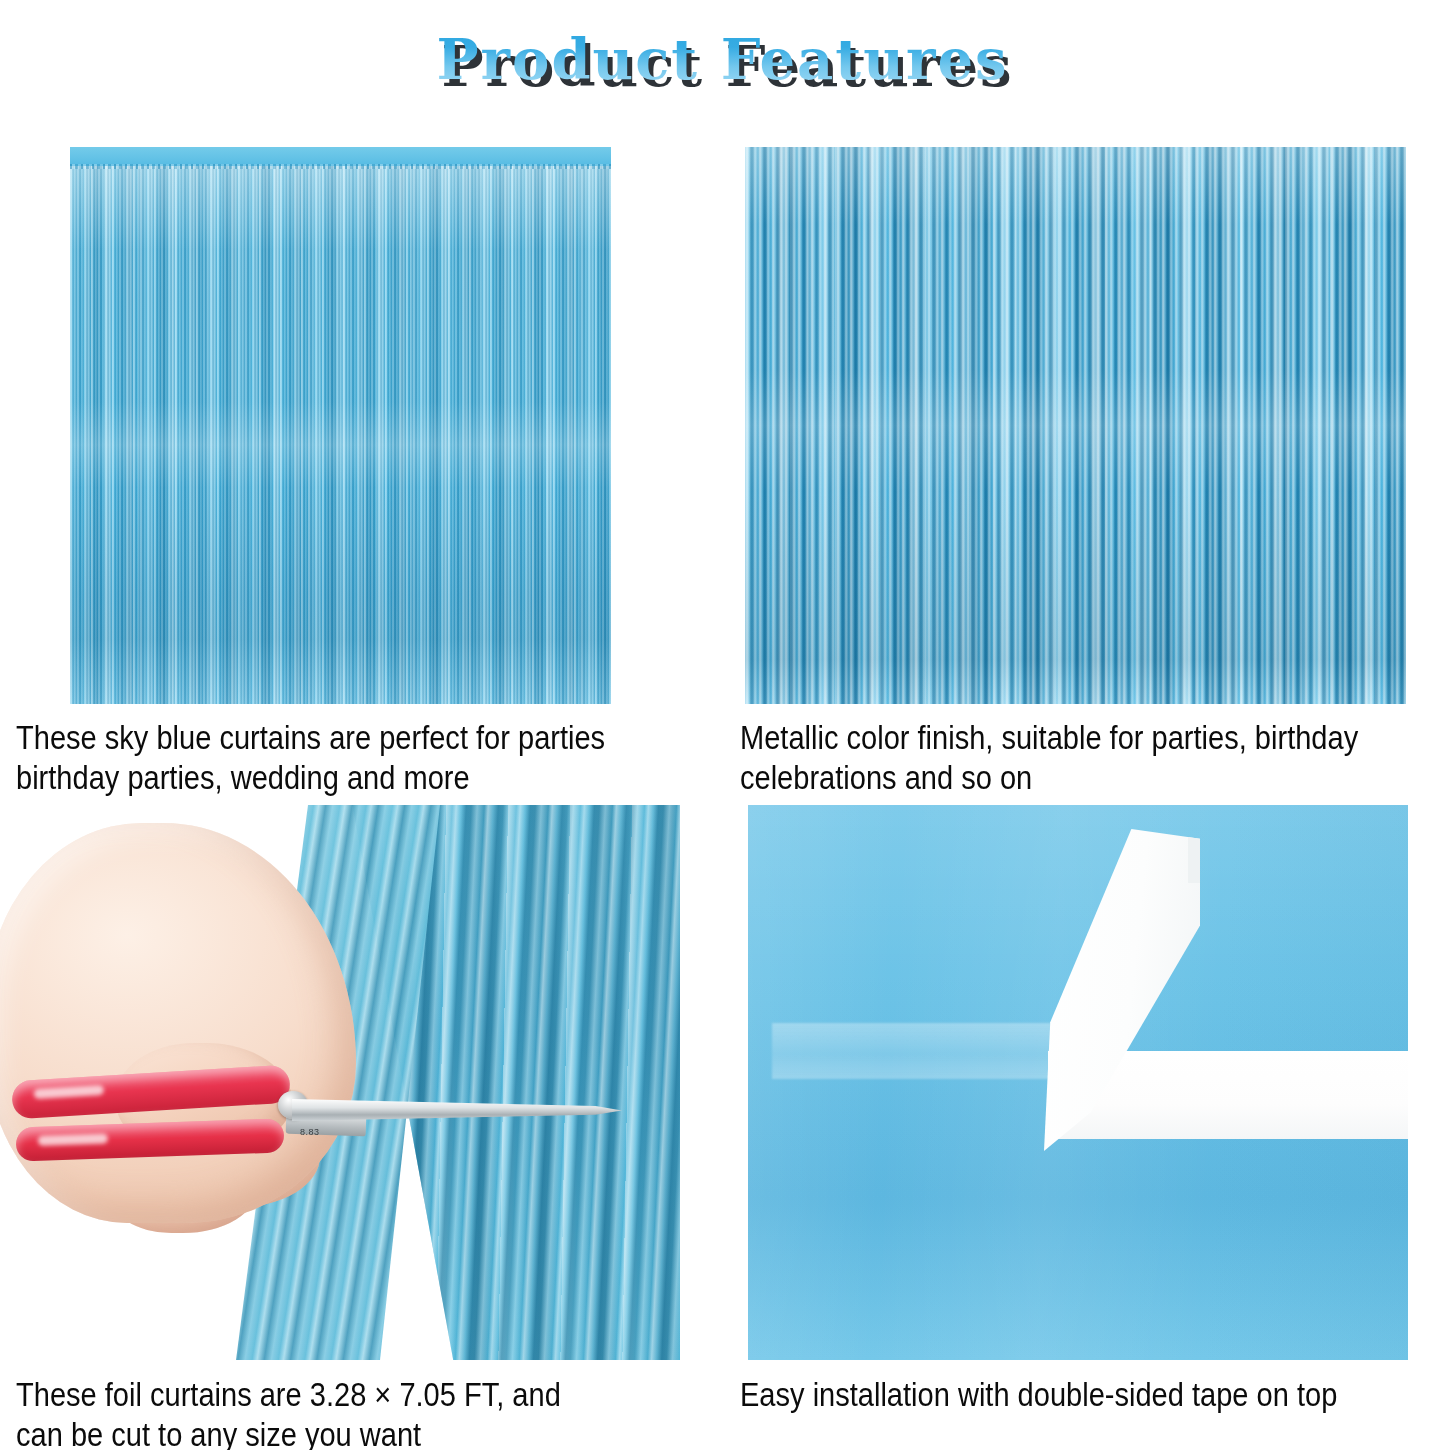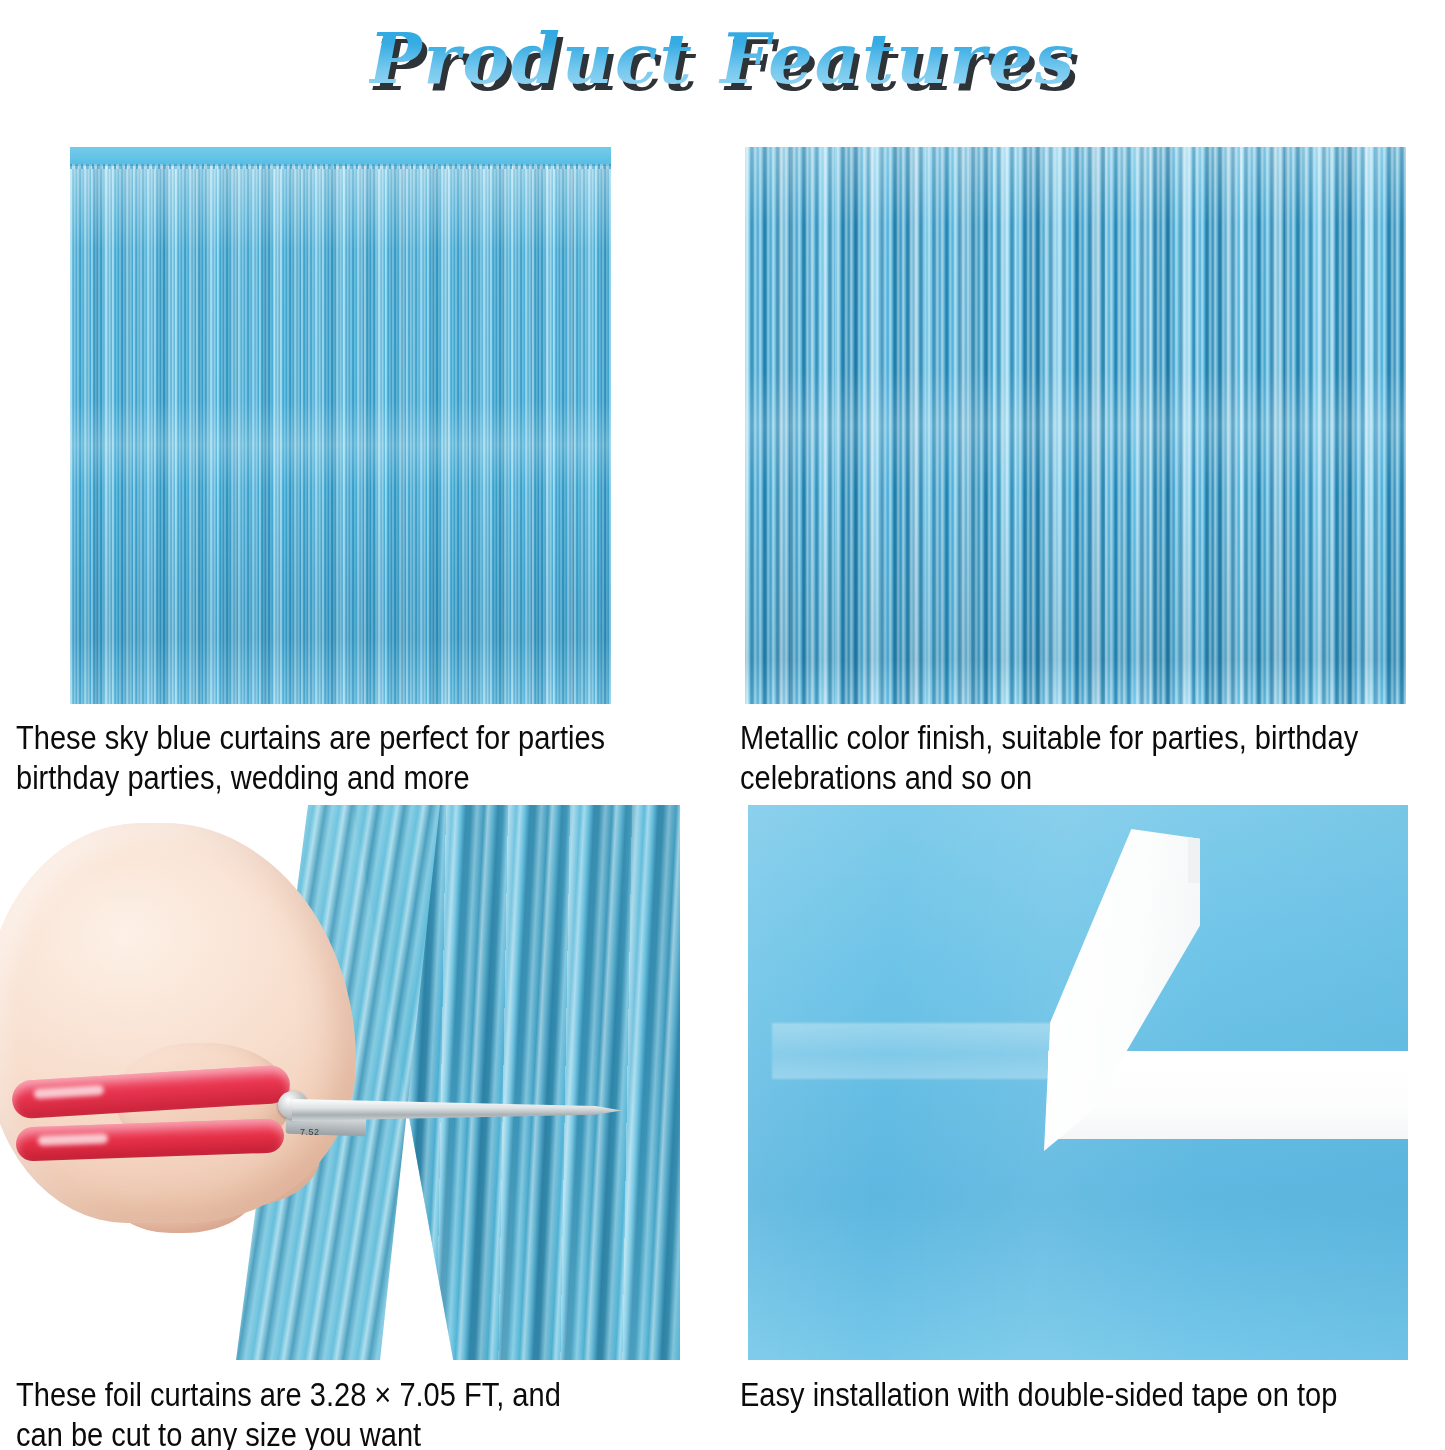--- a/index.html
+++ b/index.html
@@ -11,22 +11,22 @@
   }
 
   
   .title-wrap{
     position:absolute;left:0;top:0;width:1445px;height:118px;
     display:flex;align-items:center;justify-content:center;
   }
   .title{
     position:relative;
     font-family:"DejaVu Serif", serif;
-    font-weight:700;font-style:italic;
-    font-size:70px;
+    font-weight:700;
+    font-size:56px;
     letter-spacing:2px;
     white-space:nowrap;
     line-height:1;
   }
   .title .shadow{
     position:absolute;left:5px;top:7px;
     color:#2e3338;
     z-index:1;
   }
   .title .fill{
@@ -331,21 +331,21 @@
   </div>
   <div class="hand"></div>
   <div class="finger-a"></div>
   <div class="finger-b"></div>
   <div class="finger-c"></div>
   <div class="sc-handle-top"></div>
   <div class="sc-handle-bot"></div>
   <div class="sc-blade-lower"></div>
   <div class="sc-pivot"></div>
   <div class="sc-blade"></div>
-  <div class="sc-mark">7.52</div>
+  <div class="sc-mark">8.83</div>
 </div>
 <div class="caption" id="caption-3">These foil curtains are 3.28 × 7.05 FT, and
 can be cut to any size you want</div>
 
 <div class="panel" id="panel-4">
   <div class="sheet"></div>
   <div class="ghost-strip"></div>
   <div class="tape-h"></div>
   <div class="tape-curl"></div>
 </div>

